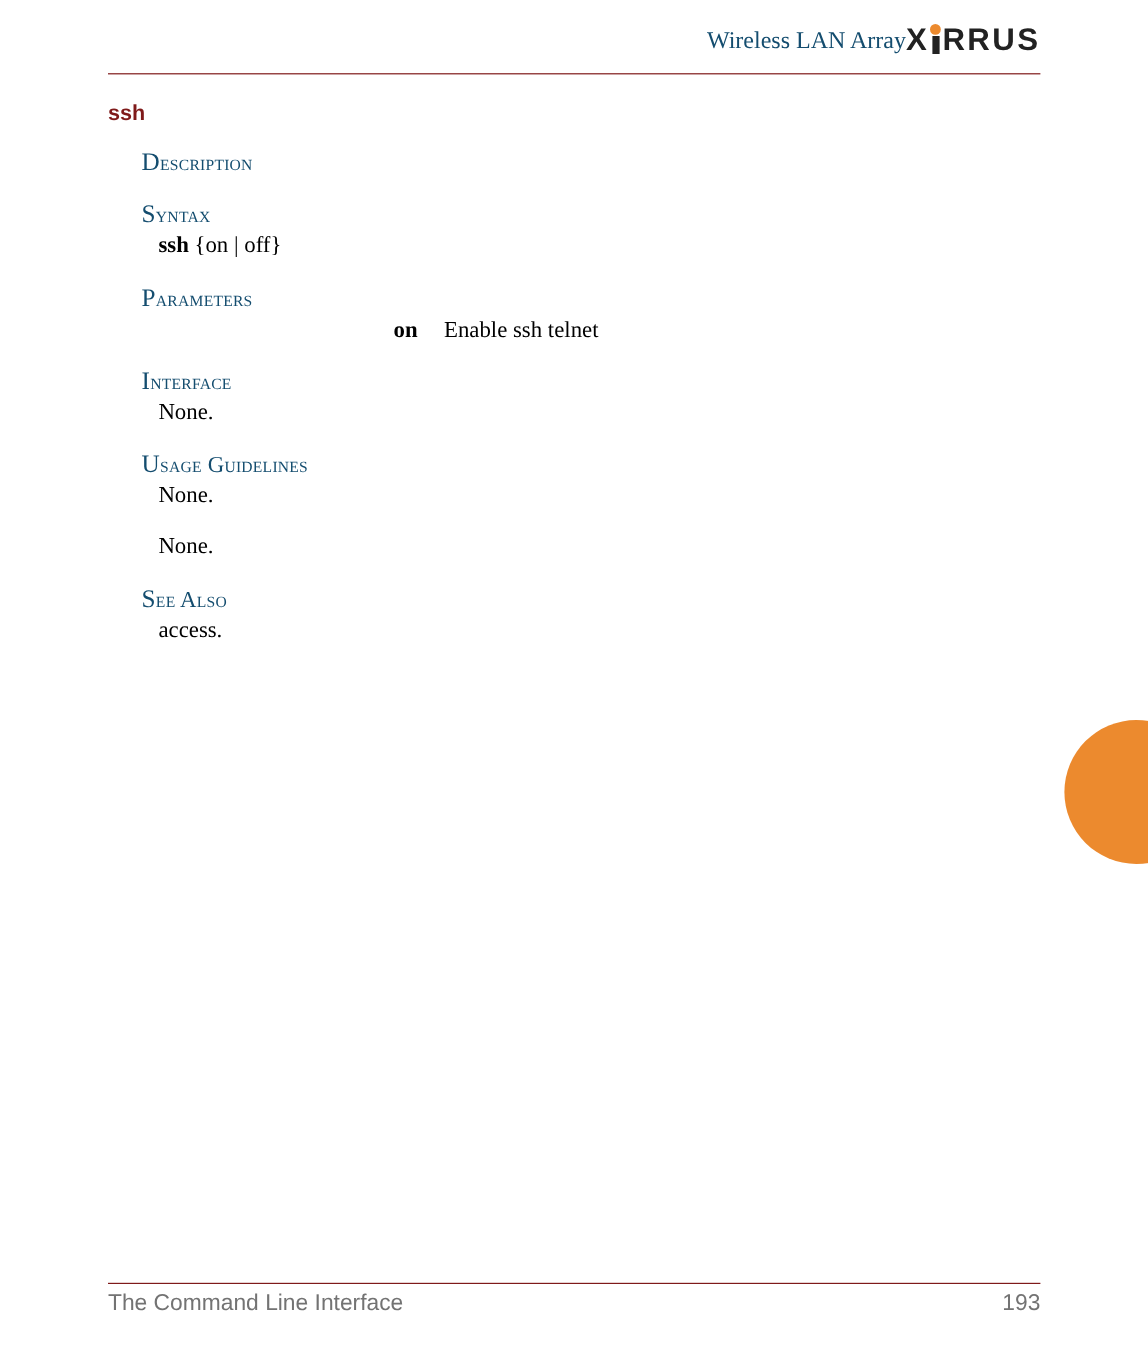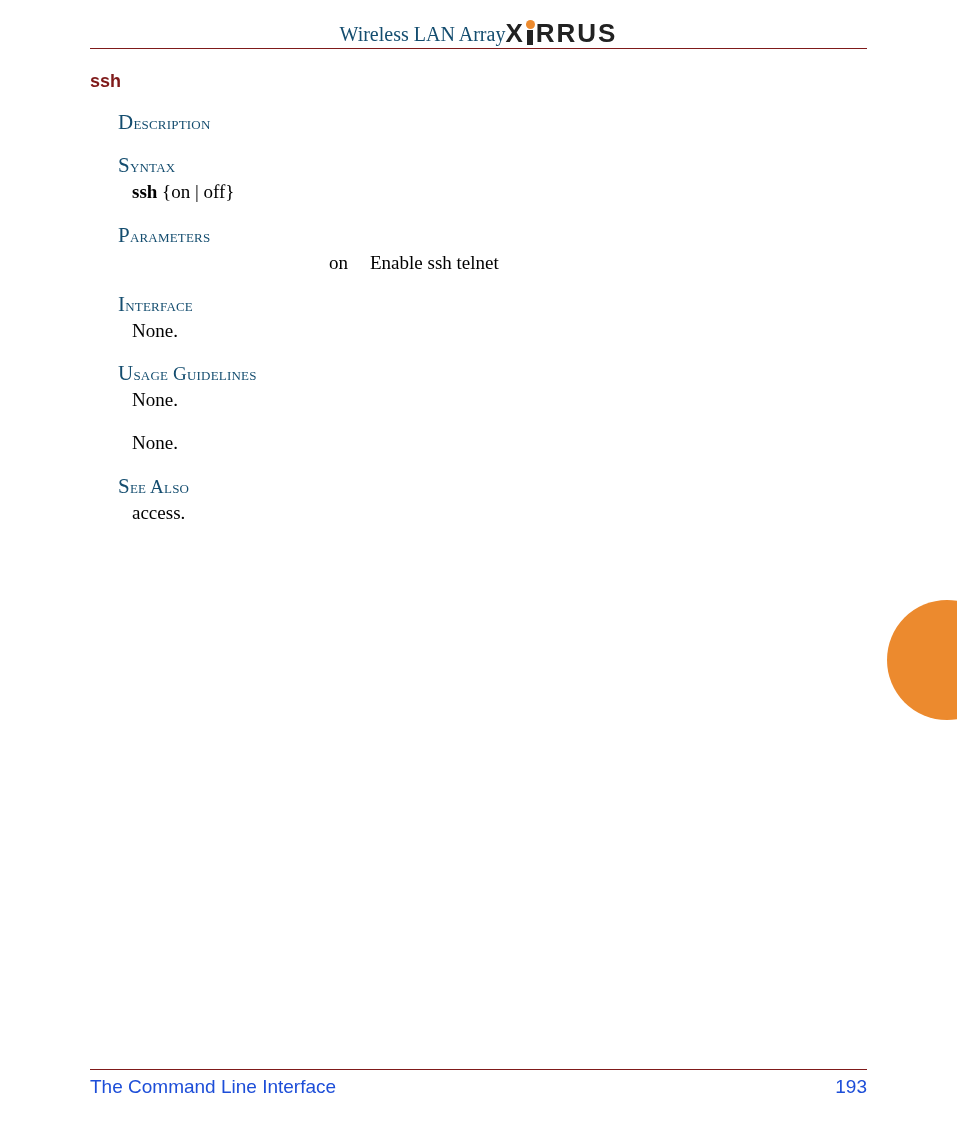--- a/index.html
+++ b/index.html
@@ -12,24 +12,24 @@
       height: 1134px;
       position: relative;
       box-sizing: border-box;
     }
     .page {
       padding: 20px 90px 40px 90px;
       position: relative;
     }
     .header {
       display: flex;
-      justify-content: center;
+      justify-content: flex-end;
       align-items: flex-end;
       border-bottom: 1px solid #7f1a1a;
-      padding-bottom: 2px;
+      padding-bottom: 15px;
     }
     .header-title {
       color: #144d6f;
       font-size: 20px;
       font-family: "Palatino Linotype", "Book Antiqua", Palatino, Georgia, serif;
     }
     .logo {
       display: flex;
       align-items: center;
       font-weight: 900;
@@ -87,21 +87,21 @@
     .sec-body b { font-weight: bold; }
     .mono { font-family: Liberation Serif, serif; }
     .param-row {
       display: flex;
       font-size: 19px;
       margin-left: 170px;
     }
     .param-name {
       width: 60px;
       text-align: right;
-      font-weight: normal;
+      font-weight: bold;
       padding-right: 22px;
     }
     
     .marker-outer {
       position: absolute;
       right: -50px;
       top: 600px;
       width: 120px;
       height: 120px;
       background: #ec8a2e;
@@ -109,21 +109,21 @@
     }
     .footer {
       position: absolute;
       left: 90px;
       right: 90px;
       bottom: 36px;
       border-top: 1px solid #7f1a1a;
       padding-top: 6px;
       display: flex;
       justify-content: space-between;
-      color: #1d4ed8;
+      color: #737373;
       font-size: 19px;
       font-family: Arial, Helvetica, sans-serif;
     }
   </style>
 </head>
 <body>
 
 <div class="page">
   <div class="header">
     <div class="header-title">Wireless LAN Array</div>

